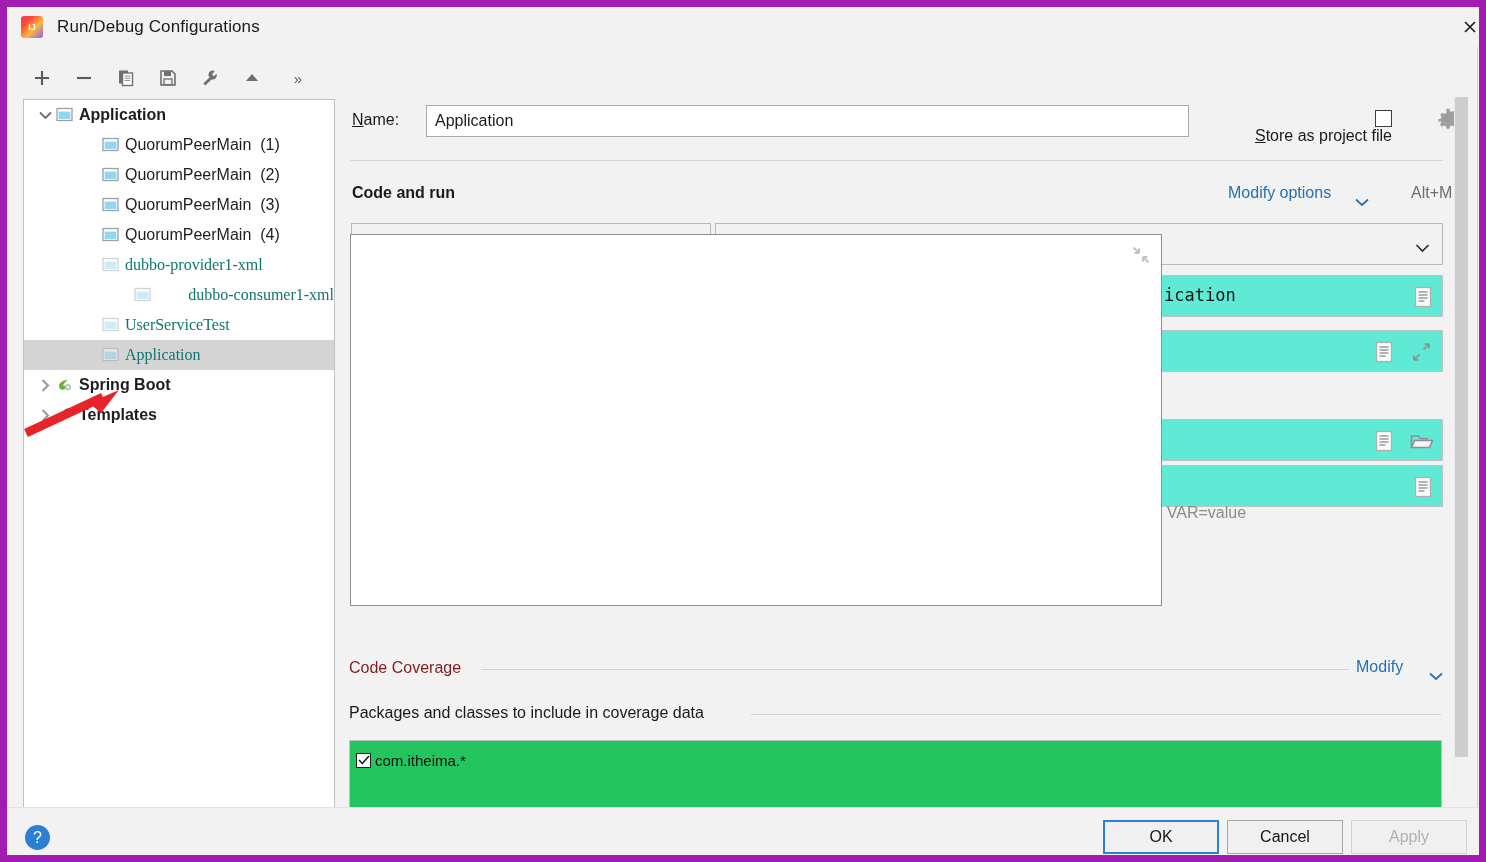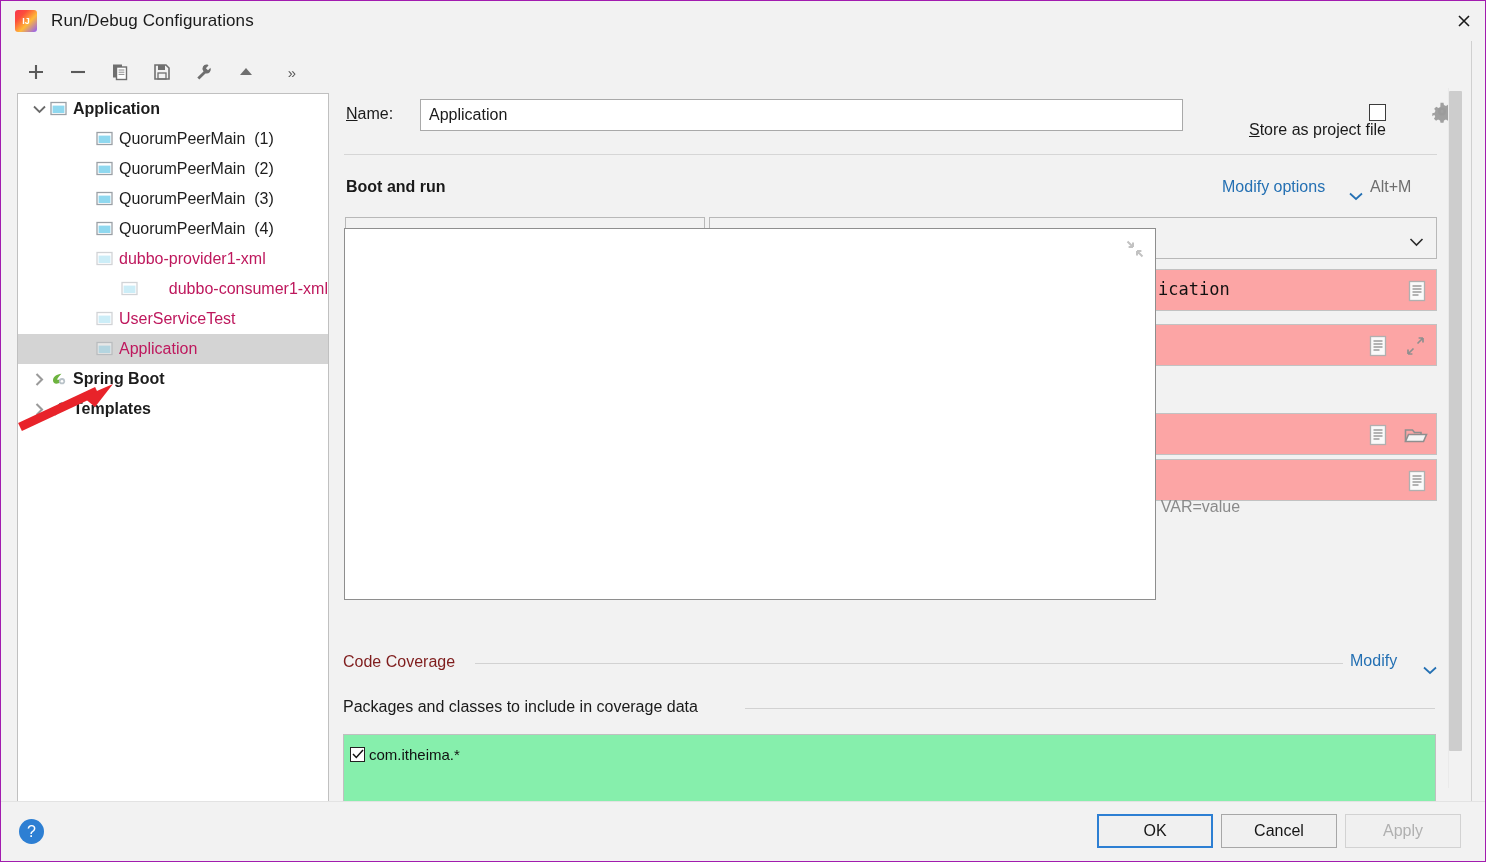--- a/index.html
+++ b/index.html
@@ -10,21 +10,21 @@
     background: #f2f2f2;
     font-family: "Liberation Sans", sans-serif;
     -webkit-font-smoothing: antialiased;
   }
 
   
   #window {
     position: relative;
     width: 1486px; height: 862px;
     background: #f2f2f2;
-    border: 1px solid #a21caf;
+    border: 7px solid #a21caf;
     overflow: hidden;
   }
 
   
   #titlebar {
     position: absolute; left: 0; top: 0;
     width: 1486px; height: 40px;
     background: #f2f2f2;
     display: flex; align-items: center;
   }
@@ -97,21 +97,21 @@
     width: 18px; height: 18px; flex: none;
     display: flex; align-items: center; justify-content: center;
     margin-right: 2px;
   }
   .twisty.none { visibility: hidden; }
   .node-icon { width: 18px; height: 16px; flex: none; margin-right: 5px; display:block; }
   .tree-label {
     font-size: 16px; color: #1d1d1d;
   }
   .tree-label.bold { font-weight: bold; }
-  .tree-label.dim { color: #be185d; }
+  .tree-label.dim { color: #0f766e; font-family: Liberation Serif, serif; }
   .tree-suffix { font-size: 16px; color: #1d1d1d; margin-left: 9px; }
 
   
   #red-arrow {
     position: absolute;
     left: 16px; top: 336px;
     width: 110px; height: 56px;
     pointer-events: none;
   }
 
@@ -168,21 +168,21 @@
     font-size: 16px; font-weight: bold; color: #1a1a1a;
   }
   #modify-options {
     position: absolute; left: 887px; top: 137px;
     font-size: 16px; color: #2470b3; cursor: pointer;
   }
   #modify-chevron {
     position: absolute; left: 1014px; top: 146px; cursor: pointer;
   }
   #altm {
-    position: absolute; left: 1035px; top: 137px;
+    position: absolute; left: 1070px; top: 137px;
     font-size: 16px; color: #6e6e6e;
   }
   .combo {
     position: absolute;
     background: #f2f2f2;
     border: 1px solid #b8b8b8;
     display: flex; align-items: center;
     cursor: pointer;
   }
   #sdk-combo {
@@ -204,21 +204,21 @@
     left: 374px; top: 176px; width: 728px; height: 42px;
     padding-left: 12px;
   }
   #cp-prefix { font-size: 17px; color: #9a9a9a; }
   #cp-text { font-size: 17px; color: #1a1a1a; font-weight: bold; margin-left: 9px; }
   #cp-arrow { position: absolute; right: 12px; top: 15px; }
 
   
   .right-field {
     position: absolute;
-    background: #fca5a5;
+    background: #5eead4;
     border: 1px solid #c2c2c2;
   }
   .rf-icon { position: absolute; }
   .rf-text {
     position: absolute; left: 10px; top: 9px;
     font-size: 17px; color: #111;
     font-family: "DejaVu Sans Mono", "Liberation Mono", monospace;
   }
   #env-hint {
     position: absolute; left: 808px; top: 457px;
@@ -278,21 +278,21 @@
     font-size: 16px; color: #1a1a1a;
     background: #f2f2f2; padding-right: 8px;
   }
   #pkg-line {
     position: absolute; left: 410px; top: 667px; width: 690px; height: 1px;
     background: #d2d2d2;
   }
   #pkg-list {
     position: absolute; left: 8px; top: 693px;
     width: 1093px; height: 112px;
-    background: #86efac;
+    background: #22c55e;
     border: 1px solid #c0c0c0;
     overflow: hidden;
   }
   #pkg-row {
     display: flex; align-items: center;
     height: 26px; padding-left: 6px; margin-top: 6px;
     cursor: pointer;
   }
   .chk-small {
     width: 15px; height: 15px;
@@ -551,21 +551,21 @@
     <div id="gear-icon-btn">
       <svg width="22" height="22" viewBox="0 0 22 22">
         <path d="M11 6.4a4 4 0 1 0 0 8 4 4 0 0 0 0-8zm0 2.4a1.6 1.6 0 1 1 0 3.2 1.6 1.6 0 0 1 0-3.2z" fill="#9b9b9b"></path>
         <path d="M9.5 1.8h3l.45 2.3 2 .85 2-1.25 2.1 2.1-1.25 2 .85 2 2.3.45v3l-2.3.45-.85 2 1.25 2-2.1 2.1-2-1.25-2 .85-.45 2.3h-3l-.45-2.3-2-.85-2 1.25-2.1-2.1 1.25-2-.85-2L1.3 15.2v-3l2.3-.45.85-2-1.25-2 2.1-2.1 2 1.25 2-.85z" fill="#9b9b9b" opacity="0.95"></path>
         <path d="M16.5 17.5 L19 17.5 L17.75 19.5 Z" fill="#9b9b9b"></path>
       </svg>
     </div>
 
     <div class="hr" style="left:9px; top:113px; width:1093px;"></div>
 
-    <div id="build-run-title">Boot and run</div>
+    <div id="build-run-title">Code and run</div>
     <div id="modify-options">Modify options</div>
     <div id="modify-chevron">
       <svg width="14" height="9" viewBox="0 0 14 9">
           <path d="M1 1.5 L7 7 L13 1.5" stroke="#2470b3" stroke-width="1.7" fill="none"></path>
         </svg>
     </div>
     <div id="altm">Alt+M</div>
 
     <div class="combo" id="sdk-combo">
       <span class="mono" id="sdk-text">java 8</span>

